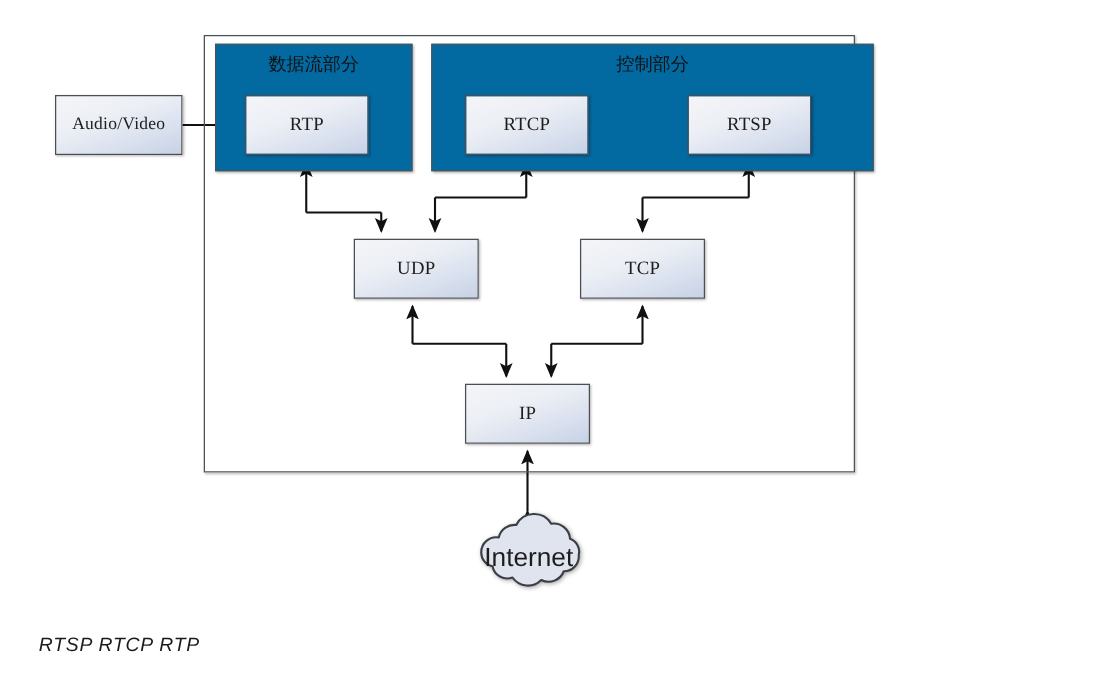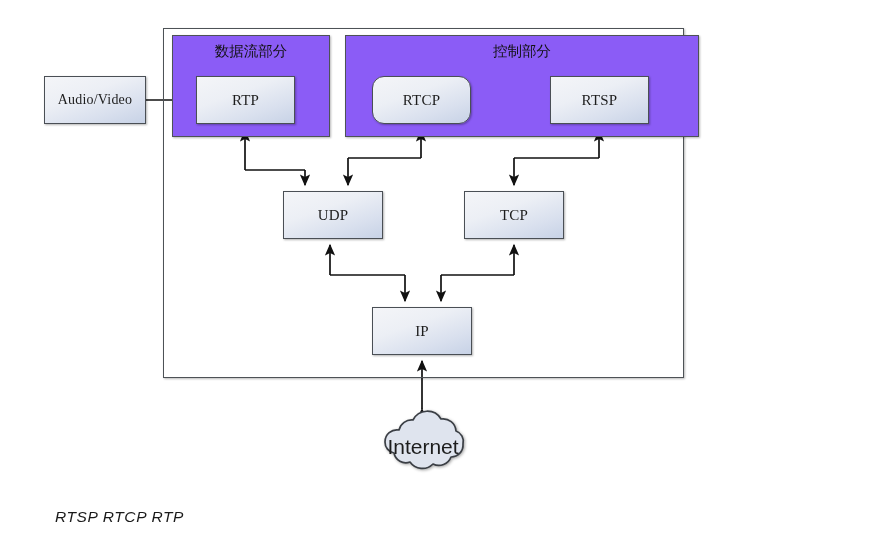--- a/index.html
+++ b/index.html
@@ -15,21 +15,21 @@
     position:absolute;box-sizing:border-box;
     border:1.6px solid #4a4f55;
     background:linear-gradient(160deg,#f4f5f8 0%,#eceff5 38%,#d9e0ee 72%,#c7d2e6 100%);
     box-shadow:1px 1px 2px rgba(0,0,0,.30);
     display:flex;align-items:center;justify-content:center;
     color:#1d1d1d;font-size:15px;letter-spacing:.2px;font-family:Liberation Serif, serif;
   }
   .panel{
     position:absolute;box-sizing:border-box;
     border:1.6px solid #4d5256;
-    background:#8b5cf6;
+    background:#0369a1;
     box-shadow:1px 1px 2px rgba(0,0,0,.28);
   }
   .panel-title{
     position:absolute;left:0;right:0;top:6px;text-align:center;
     font-size:14.5px;color:#111;
     font-family:"DejaVu Sans","Liberation Sans",sans-serif;
   }
   .outer{
     position:absolute;box-sizing:border-box;
     border:1.6px solid #4d5256;background:transparent;
@@ -92,21 +92,21 @@
   </div>
 
   <div class="panel" style="left:345px;top:35px;width:354px;height:102px;">
     <div class="panel-title">控制部分</div>
   </div>
 
   <div class="node" style="left:44px;top:76px;width:102px;height:48px;font-size:14px;">Audio/Video</div>
 
   <div class="node" style="left:196px;top:76px;width:99px;height:48px;">RTP</div>
 
-  <div class="node" style="left:372px;top:76px;width:99px;height:48px;border-radius:12px;">RTCP</div>
+  <div class="node" style="left:372px;top:76px;width:99px;height:48px;">RTCP</div>
 
   <div class="node" style="left:550px;top:76px;width:99px;height:48px;">RTSP</div>
 
   <div class="node" style="left:464px;top:191px;width:100px;height:48px;">TCP</div>
 
   <div class="node" style="left:283px;top:191px;width:100px;height:48px;">UDP</div>
 
   <div class="node" style="left:372px;top:307px;width:100px;height:48px;">IP</div>
 
   <div style="position:absolute;left:375px;top:410px;width:96px;height:72px;">
@@ -119,15 +119,15 @@
                a12,12 0 0 1 -12,13
                a13,13 0 0 1 -18,7
                a15,15 0 0 1 -23,-2
                a12,12 0 0 1 -16,-9
                a11,11 0 0 1 -9,-11
                a12,12 0 0 1 14,-12 Z" fill="#dfe4ee" stroke="#3b3f45" stroke-width="1.7" stroke-linejoin="round" style="filter:drop-shadow(1.5px 1.5px 1.5px rgba(0,0,0,.35));"></path>
     </svg>
     <div class="cloud-label">Internet</div>
   </div>
 
-  <div class="caption" style="left:31px;top:508px;margin-left:24px;">RTSP RTCP RTP</div>
+  <div class="caption" style="left:31px;top:508px;">RTSP RTCP RTP</div>
 
 </div>
 
 </body></html>

